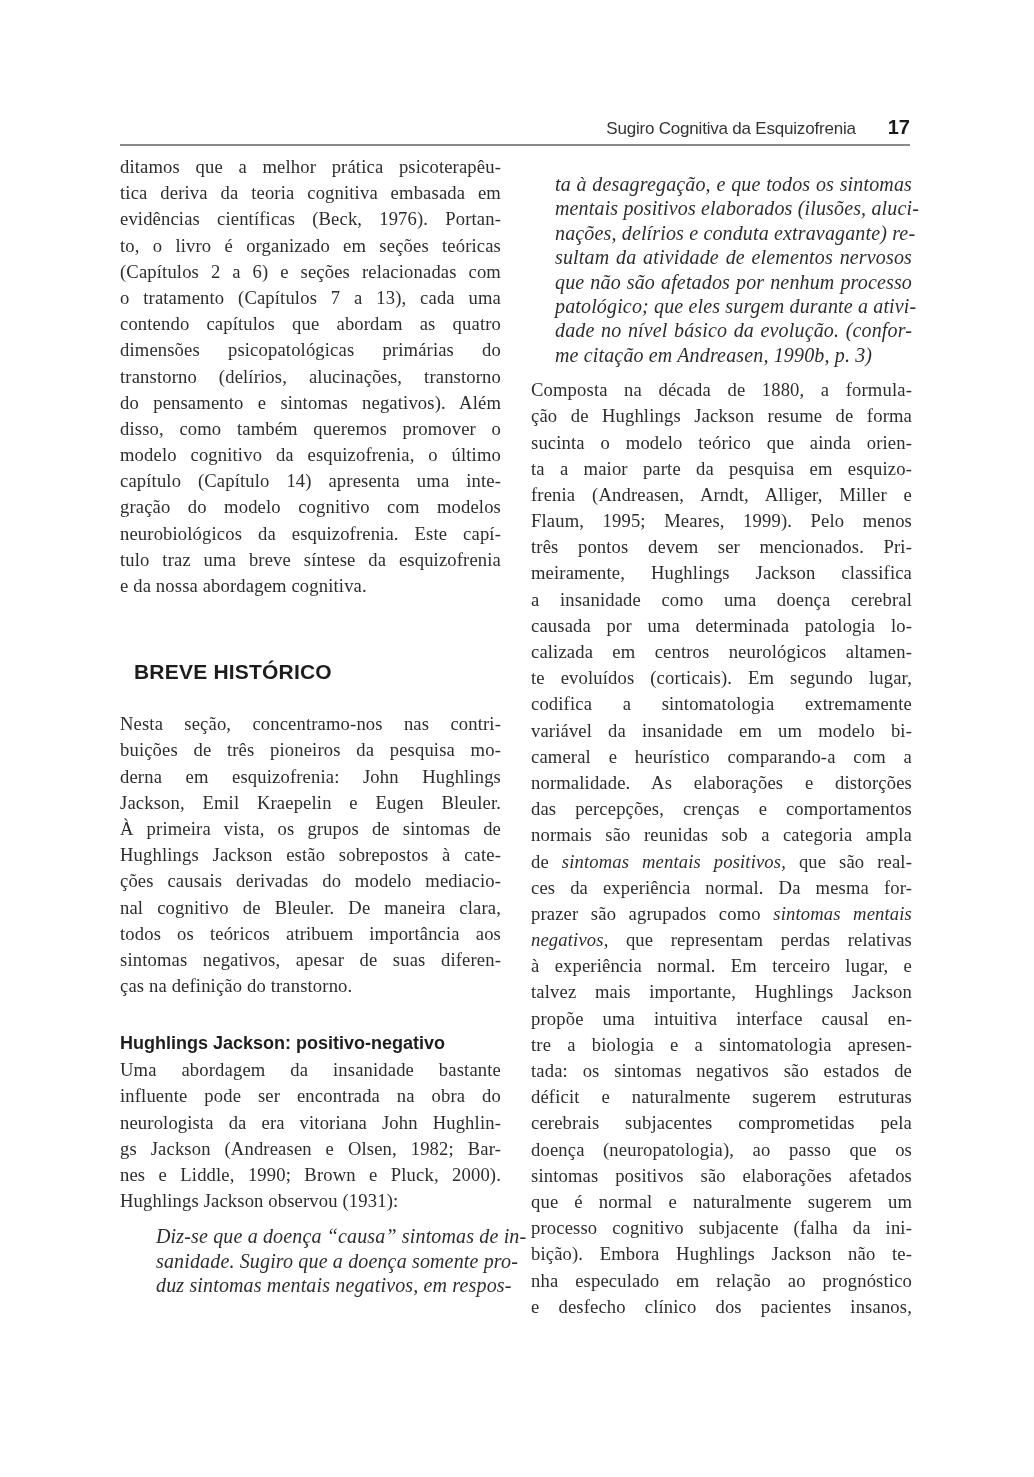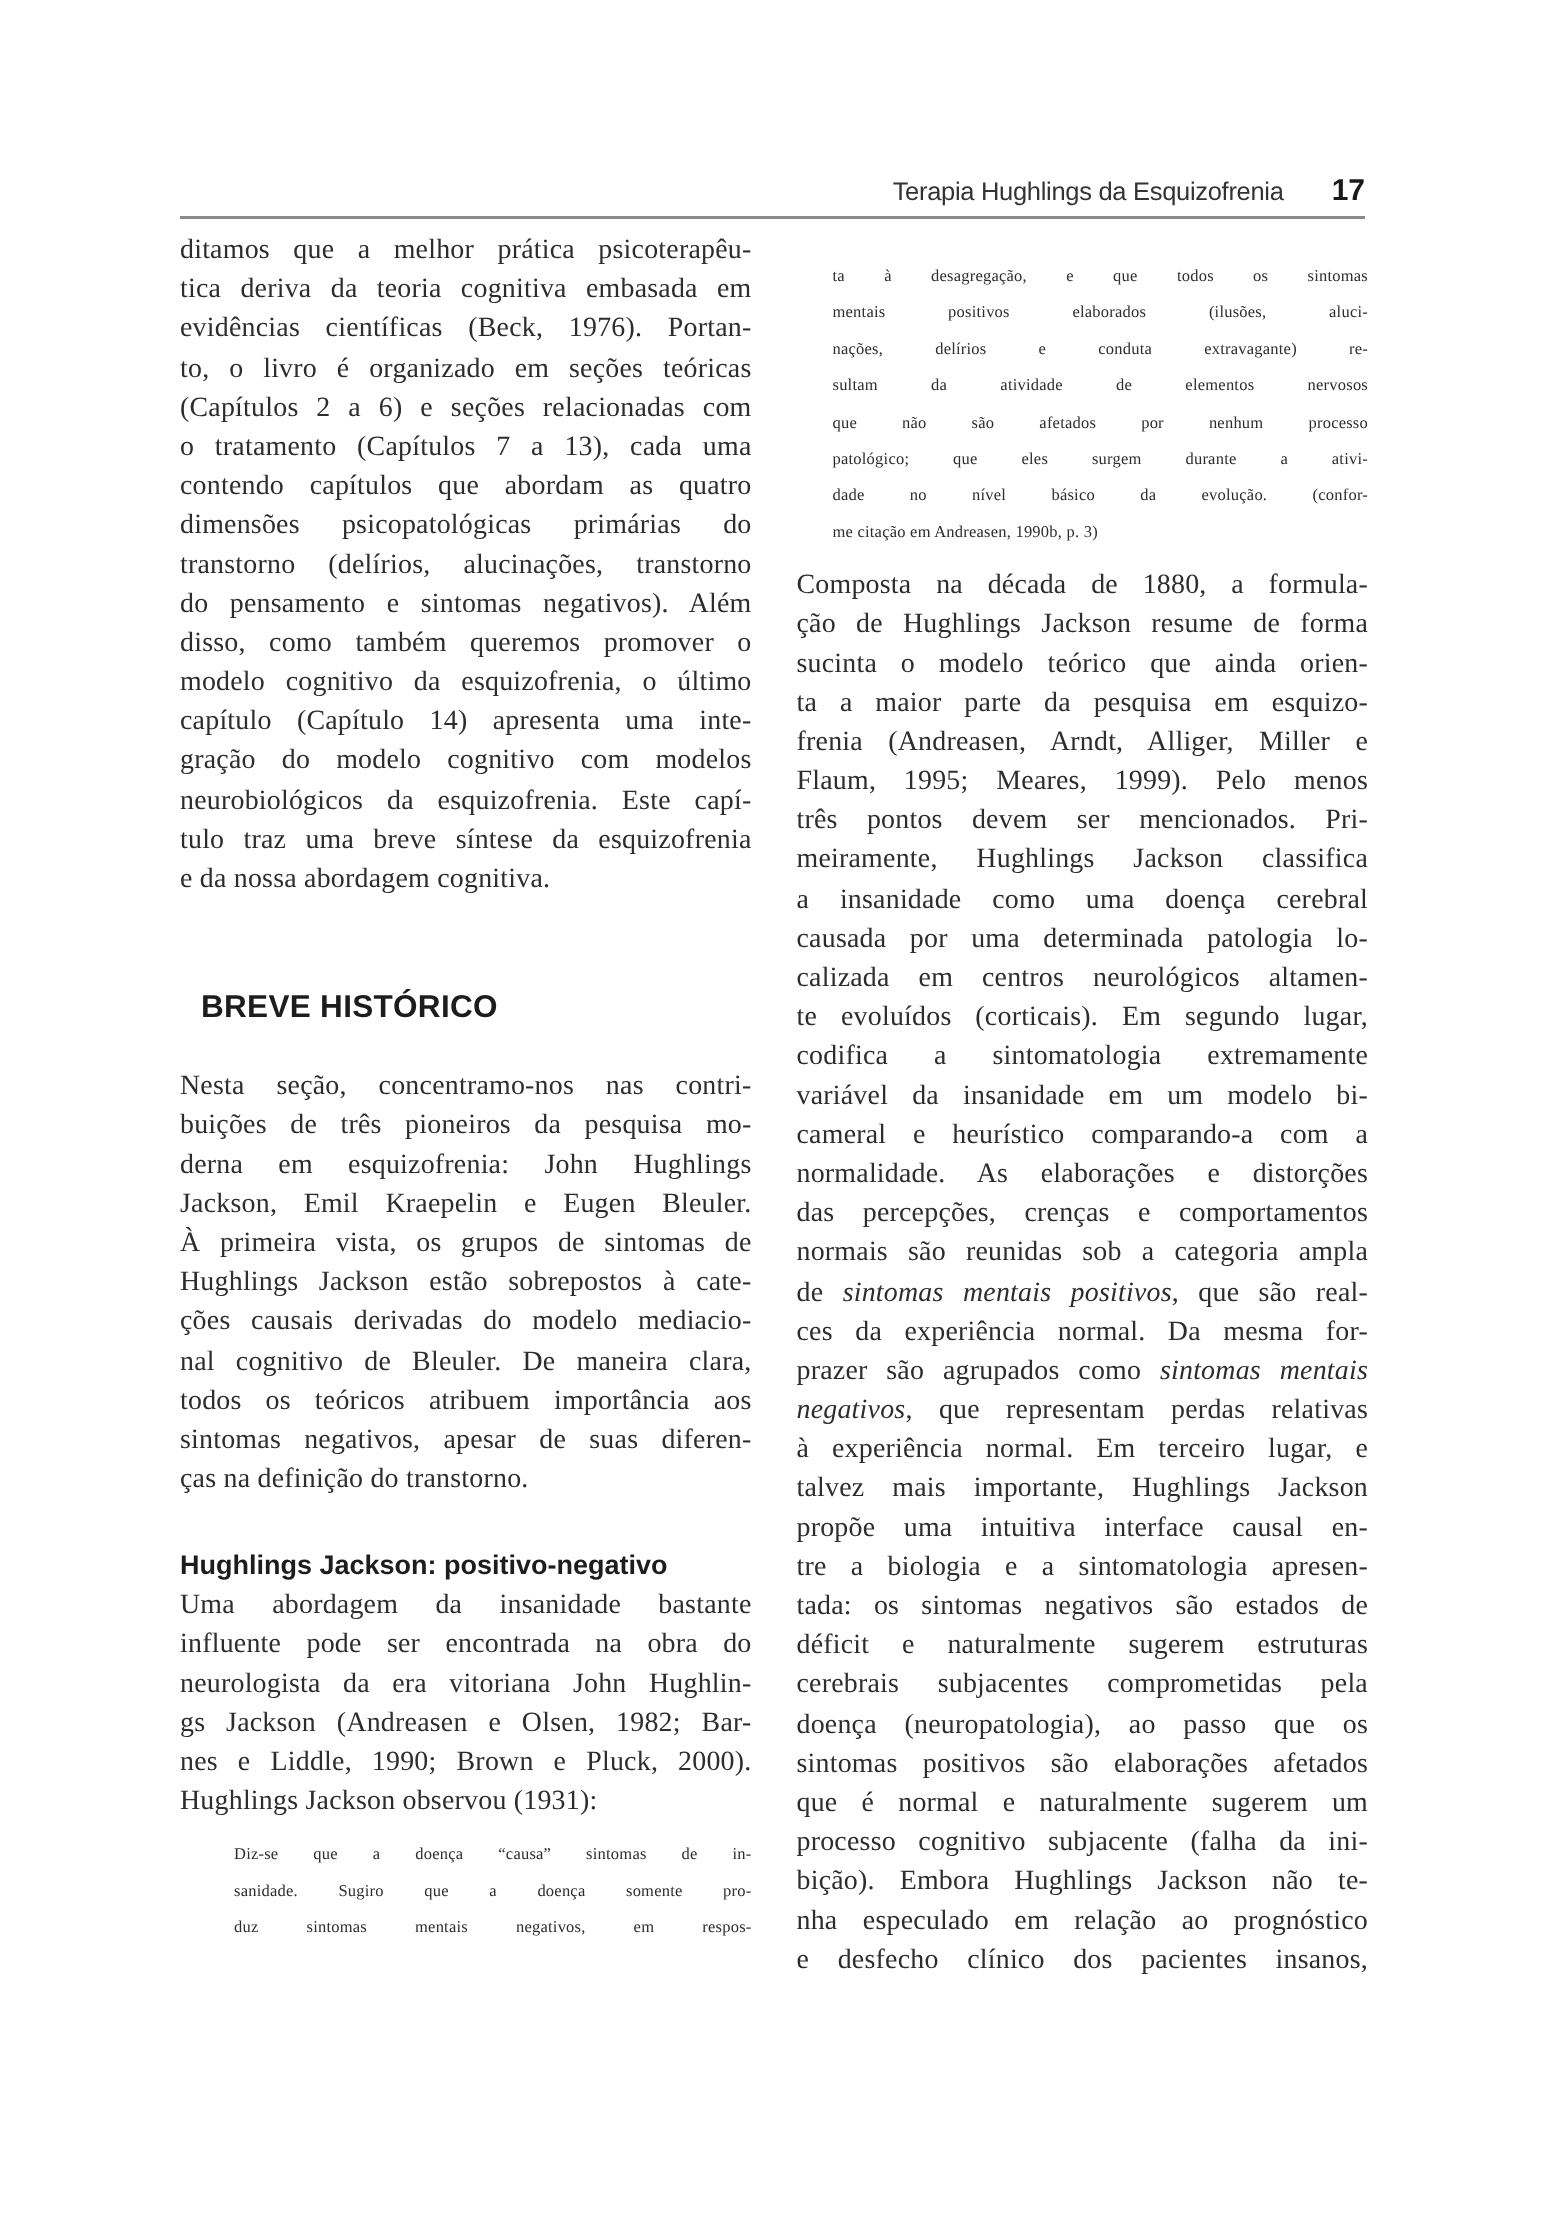--- a/index.html
+++ b/index.html
@@ -9,39 +9,39 @@
   .running-head .title { letter-spacing: -0.2px; }
   .running-head .pnum { font-weight: bold; font-size: 20px; margin-left: 32px; color: #1a1a1a; }
   .head-rule { position: absolute; top: 144px; left: 120px; width: 790px; height: 2px; background: #8a8a8a; }
 
   .col { position: absolute; font-family: "DejaVu Serif", "Liberation Serif", serif; }
   .col-left { left: 120px; top: 154px; width: 381px; }
   .col-right { left: 531px; top: 172px; width: 381px; }
 
   .line { display: block; font-size: 18.6px; line-height: 26.2px; height: 26.2px; white-space: nowrap; text-align: justify; text-align-last: justify; font-family: "Liberation Serif", serif; color: #2d2d2d; letter-spacing: 0.15px; }
   .line.last { text-align-last: left; }
-  .quote .line { font-size: 11px; line-height: 24.4px; height: 24.4px; }
+  .quote .line { font-size: 20px; line-height: 24.4px; height: 24.4px; font-style: italic; }
   .quote { padding-left: 36px; }
   .quote-right { padding-left: 24px; }
   .para { display: block; }
   .gap-s { height: 10px; }
   .gap-m { height: 44px; }
   .gap-h { height: 30px; }
 
   h2.section { margin: 14px; font-family: "Liberation Sans", sans-serif; font-weight: bold; font-size: 21px; color: #1d1d1d; height: 30px; line-height: 30px; letter-spacing: 0.2px; }
   h3.subsection { margin: 0; font-family: "Liberation Sans", sans-serif; font-weight: bold; font-size: 18px; color: #1d1d1d; height: 28px; line-height: 28px; }
   em { font-style: italic; }
 </style>
 </head>
 <body>
 
 <div class="page">
 
   <div class="running-head">
-    <span class="title">Terapia Hughlings da Esquizofrenia</span><span class="pnum">17</span>
+    <span class="title">Sugiro Cognitiva da Esquizofrenia</span><span class="pnum">17</span>
   </div>
   <div class="head-rule"></div>
 
   <div class="col col-left">
     <div class="para">
         <span class="line">ditamos que a melhor prática psicoterapêu-</span>
         <span class="line">tica deriva da teoria cognitiva embasada em</span>
         <span class="line">evidências científicas (Beck, 1976). Portan-</span>
         <span class="line">to, o livro é organizado em seções teóricas</span>
         <span class="line">(Capítulos 2 a 6) e seções relacionadas com</span>

